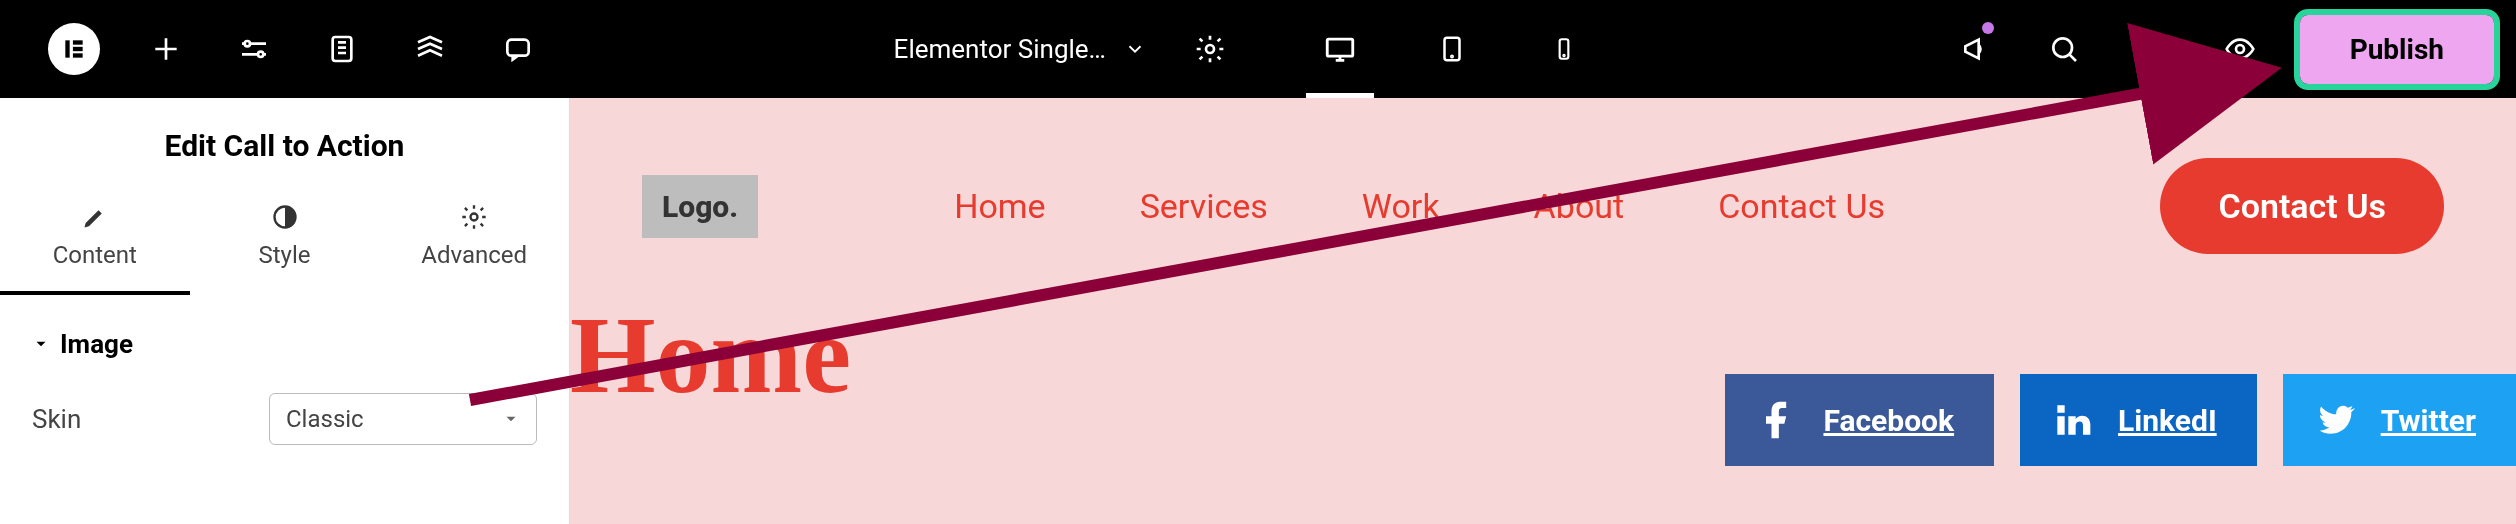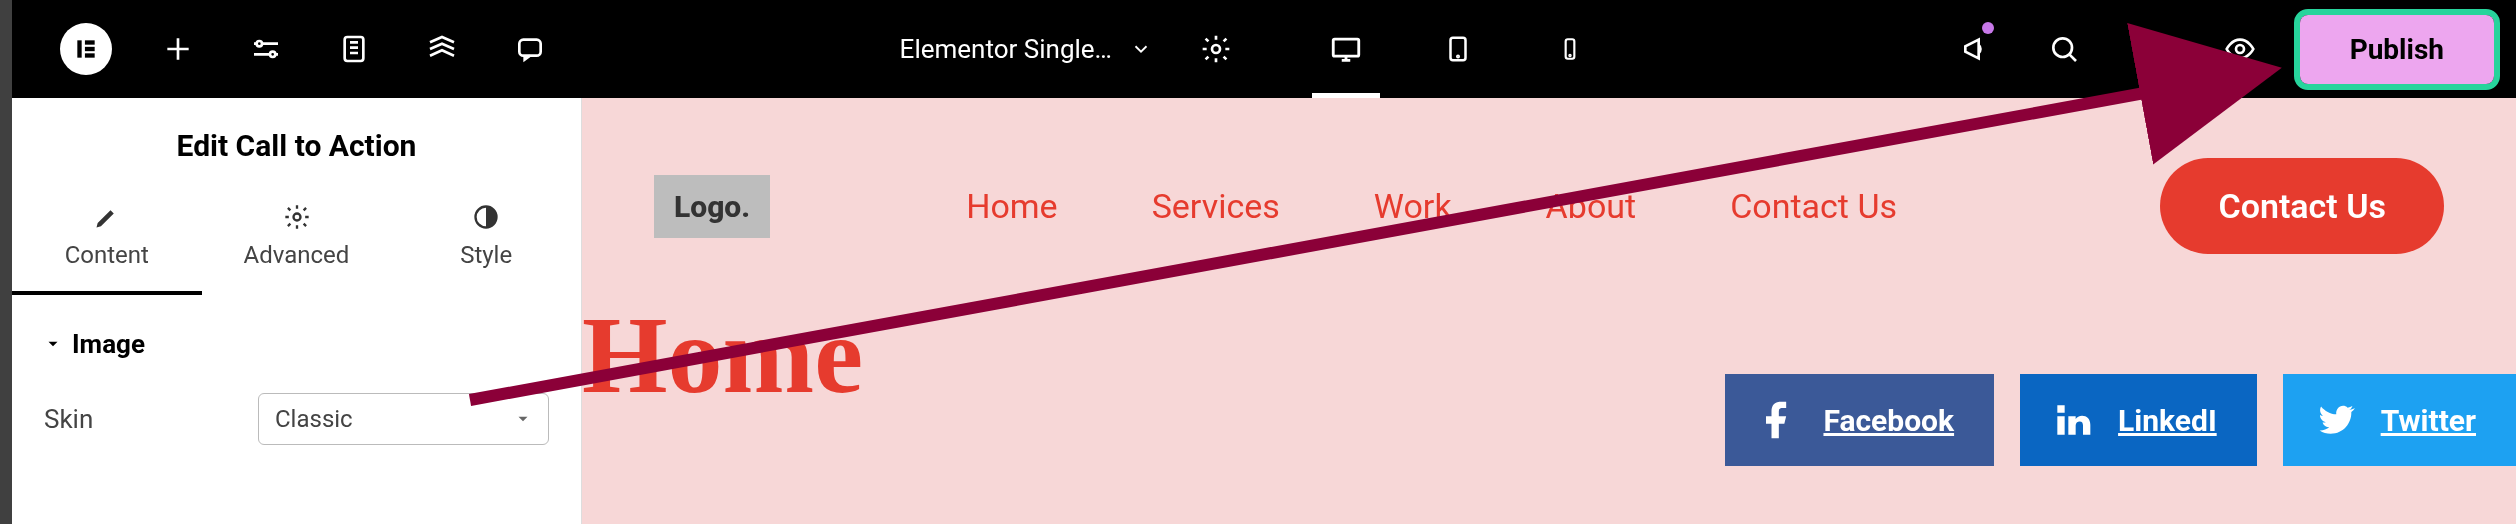--- a/index.html
+++ b/index.html
@@ -1,17 +1,17 @@
 <!DOCTYPE html>
 <html><head>
 <meta charset="utf-8">
 <style>
   * { margin: 0; padding: 0; box-sizing: border-box; font-family: -apple-system, BlinkMacSystemFont, "Segoe UI", Roboto, sans-serif; }
   body { background: #000; overflow: hidden; }
-  .app { width: 2516px; height: 524px; position: relative; background: #404040; padding-left: 12px; }
+  .app { width: 2516px; height: 524px; position: relative; background: #3b82f6; }
 
   
   .topbar { height: 98px; background: #000; display: flex; align-items: center; color: #fff; }
   .topbar-left { display: flex; align-items: center; gap: 0; }
   .logo-e { width: 52px; height: 52px; background: #fff; color: #000; border-radius: 50%; display: flex; align-items: center; justify-content: center; margin: 0 22px 0 48px; }
   .tb-btn { width: 88px; height: 98px; display: flex; align-items: center; justify-content: center; cursor: pointer; }
   .tb-btn svg { width: 32px; height: 32px; stroke: #fff; fill: none; stroke-width: 2; }
   .tb-center { margin-left: auto; display: flex; align-items: center; }
   .doc-sel { display: flex; align-items: center; gap: 18px; font-size: 26px; padding: 0 20px; }
   .device-group { display: flex; align-items: center; margin-left: 30px; }
@@ -29,21 +29,21 @@
   
   .sidebar { width: 570px; background: #fff; border-right: 1px solid #ddd; display: flex; flex-direction: column; }
   .panel-title { text-align: center; font-size: 30px; font-weight: 700; padding: 30px 0 26px; }
   .panel-tabs { display: flex; }
   .ptab { flex: 1; text-align: center; padding: 14px 0 22px; font-size: 24px; color: #444; cursor: pointer; display: flex; flex-direction: column; align-items: center; gap: 10px; }
   .ptab svg { width: 28px; height: 28px; fill: #333; }
   .ptab.active { border-bottom: 4px solid #000; font-weight: 400; }
   .section-head { display: flex; align-items: center; gap: 10px; padding: 34px 32px 24px; font-size: 26px; font-weight: 700; cursor: pointer; }
   .field-row { display: flex; align-items: center; padding: 10px 32px; font-size: 26px; color: #444; }
   .field-label { flex: 1; }
-  .select { width: 291px; height: 52px; border: 1px solid #bbb; border-radius: 6px; background: #fff; display: flex; align-items: center; justify-content: space-between; padding: 0 16px; font-size: 24px; }
+  .select { width: 268px; height: 52px; border: 1px solid #bbb; border-radius: 6px; background: #fff; display: flex; align-items: center; justify-content: space-between; padding: 0 16px; font-size: 24px; }
 
   
   .canvas { flex: 1; background: #f7d7d7; position: relative; overflow: hidden; }
   .site-header { display: flex; align-items: center; padding: 60px 72px 30px 72px; gap: 36px; }
   .logo-ph { background: #bdbdbd; color: #333; font-weight: 800; font-size: 30px; padding: 14px 20px; }
   .nav { display: flex; gap: 94px; margin-left: 160px; }
   .nav a { color: #e63b2e; font-size: 34px; text-decoration: none; }
   .cta-btn { margin-left: auto; background: #e63b2e; color: #fff; font-size: 34px; font-weight: 600; padding: 28px 58px; border-radius: 48px; }
   .page-title { font-family: Georgia, serif; font-weight: 700; color: #e63b2e; font-size: 110px; margin-left: -16px; margin-top: 8px; padding-left: 16px; }
   .socials { position: absolute; right: 0; top: 276px; display: flex; gap: 26px; }
@@ -178,31 +178,31 @@
       <div class="panel-title">Edit Call to Action</div>
       <div class="panel-tabs">
         <div class="ptab active">
           <svg viewBox="0 0 24 24">
               <path d="M3 21l3.8-1 11-11-2.8-2.8-11 11L3 21zM14 5l3 3"></path>
             </svg>
           <span>Content</span>
         </div>
         <div class="ptab">
           <svg viewBox="0 0 24 24">
+              <circle cx="12" cy="12" r="9" fill="none" stroke="#333" stroke-width="2"></circle>
+              <path d="M12 3a9 9 0 010 18z"></path>
+            </svg>
+          <span>Style</span>
+        </div>
+        <div class="ptab">
+          <svg viewBox="0 0 24 24">
               <circle cx="12" cy="12" r="3" fill="none" stroke="#333" stroke-width="2"></circle>
               <path d="M12 2v3M12 19v3M4.2 4.2l2.1 2.1M17.7 17.7l2.1 2.1M2 12h3M19 12h3M4.2 19.8l2.1-2.1M17.7 6.3l2.1-2.1" stroke="#333" stroke-width="2"></path>
             </svg>
           <span>Advanced</span>
-        </div>
-        <div class="ptab">
-          <svg viewBox="0 0 24 24">
-              <circle cx="12" cy="12" r="9" fill="none" stroke="#333" stroke-width="2"></circle>
-              <path d="M12 3a9 9 0 010 18z"></path>
-            </svg>
-          <span>Style</span>
         </div>
       </div>
       <div class="section-head">
         <svg viewBox="0 0 24 24" width="18" height="18">
             <path d="M6 9l6 6 6-6" fill="#000"></path>
           </svg>
         <span>Image</span>
       </div>
       <div class="field-row">
         <div class="field-label">Skin</div>

